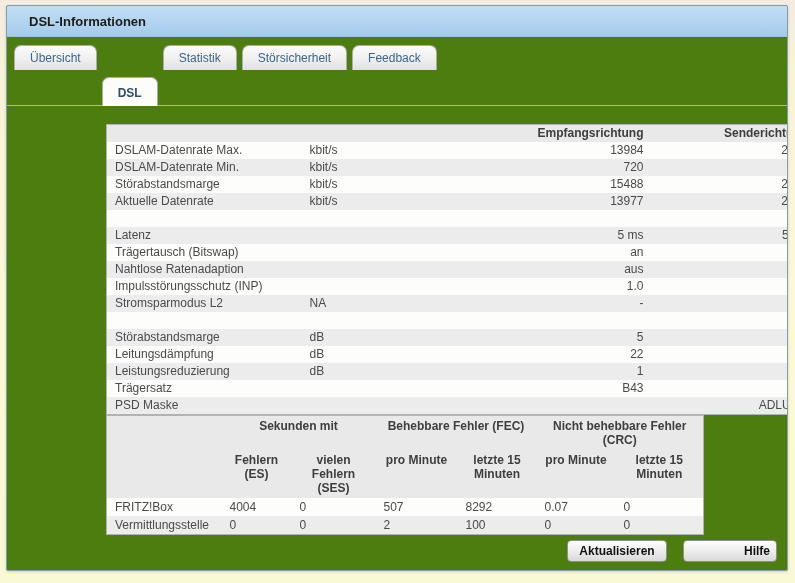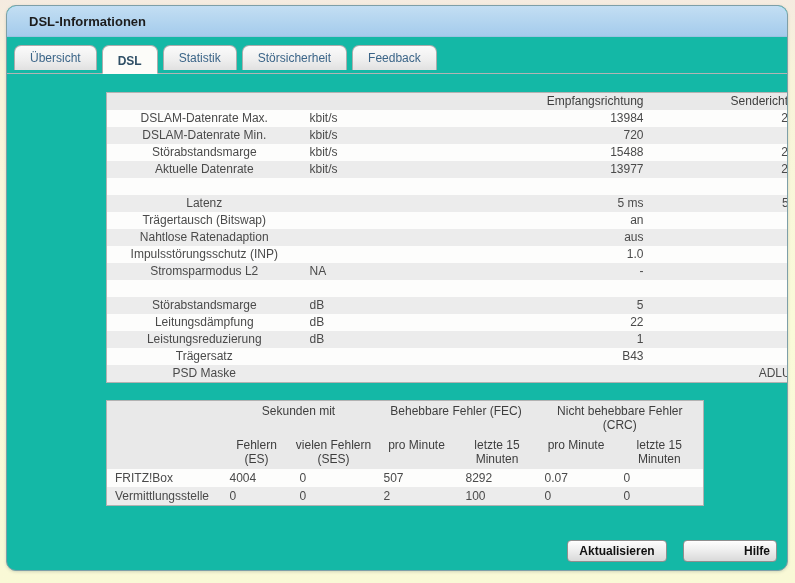--- a/index.html
+++ b/index.html
@@ -4,21 +4,21 @@
 <style>
   html,body{margin:0;padding:0;}
   body{
     width:795px;height:583px;position:relative;overflow:hidden;
     background:linear-gradient(180deg,#f5ebe0 0%,#f8f3da 12%,#fafad9 55%,#f9f9d6 100%);
     font-family:"Liberation Sans","DejaVu Sans",sans-serif;
     -webkit-font-smoothing:antialiased;
   }
   .panel{
     position:absolute;left:6px;top:5px;right:7px;bottom:12px;
-    background:#14b8a6;border:1px solid #7e9fa8;border-radius:10px;
+    background:#4d7c0f;border:1px solid #7e9fa8;border-radius:2px;
     overflow:hidden;box-shadow:0 1px 3px rgba(90,110,100,.25);
   }
   .titlebar{
     height:30px;background:linear-gradient(180deg,#c3def3 0%,#b2d4ef 55%,#a4cbec 100%);
     border-bottom:1px solid #9cc2e0;display:flex;align-items:center;
     padding:0 22px;font-size:13px;font-weight:bold;color:#1c1c1c;
   }
   .tabbar{
     display:flex;align-items:flex-start;
     margin-top:4px;padding:4px 10px 0 7px;
@@ -27,34 +27,34 @@
   .tab{
     background:linear-gradient(180deg,#fbfbfb 0%,#efefef 55%,#e1e1e1 100%);
     border:1px solid #acacac;border-bottom:none;
     border-radius:7px 7px 0 0;
     padding:5px 15px;margin-right:5px;
     font-size:12px;color:#3b6588;cursor:pointer;white-space:nowrap;
   }
   .tab.active{
     background:#fcfcf9;
     border-bottom:1px solid #fcfcf9;margin-bottom:-1px;
-    padding-top:8px;font-weight:bold;color:#2f4f66;
+    padding-top:8px;font-weight:bold;color:#2f4f66;margin-top:32px;
   }
   .content{padding-top:18px;}
   table{border-collapse:collapse;table-layout:fixed;width:597px;margin-left:99px;
         font-size:12px;color:#4a4a4a;border:1px solid #b2b2b2;}
   th,td{padding:2px 8px;line-height:13px;height:13px;overflow:hidden;}
-  thead th{background:#e9e9e9;font-weight:normal;color:#3e3e3e;}
+  thead th{background:#e9e9e9;font-weight:bold;color:#3e3e3e;}
   .params thead th{text-align:right;}
-  .params td.lbl{text-align:center;}
+  .params td.lbl{text-align:left;}
   .params td.unit{text-align:left;}
   .params td.num{text-align:right;}
   .params tbody tr:nth-child(odd) td{background:#fdfdfc;}
   .params tbody tr:nth-child(even) td{background:#ececec;}
-  .errors{margin-top:17px;}
+  .errors{}
   .errors thead th{text-align:center;vertical-align:top;padding:3px 4px;line-height:14px;}
   .errors td{text-align:left;line-height:14px;height:14px;}
   .errors td.lbl{text-align:left;padding-left:8px;}
   .errors tbody tr:nth-child(odd) td{background:#fdfdfc;}
   .errors tbody tr:nth-child(even) td{background:#ececec;}
   .button-row{position:absolute;right:10px;bottom:8px;display:flex;gap:16px;}
   .btn{
     height:22px;font-size:12px;color:#111;font-family:inherit;
     background:linear-gradient(180deg,#fefefe 0%,#ededed 50%,#d9d9d9 100%);
     border:1px solid #8f8f8f;border-radius:4px;cursor:pointer;

